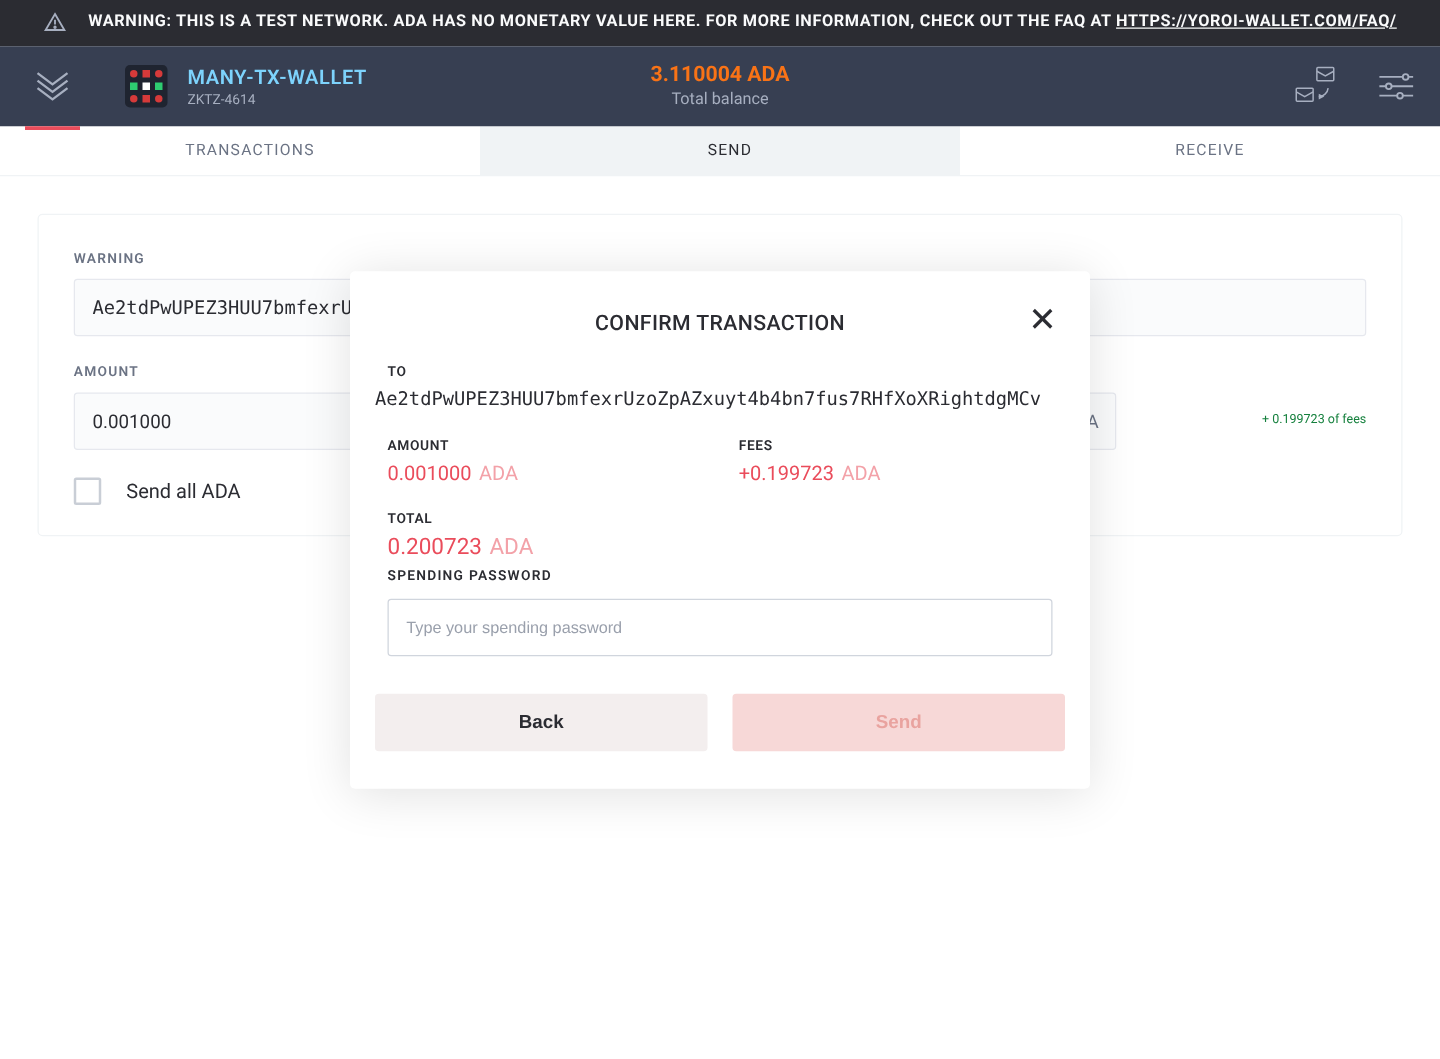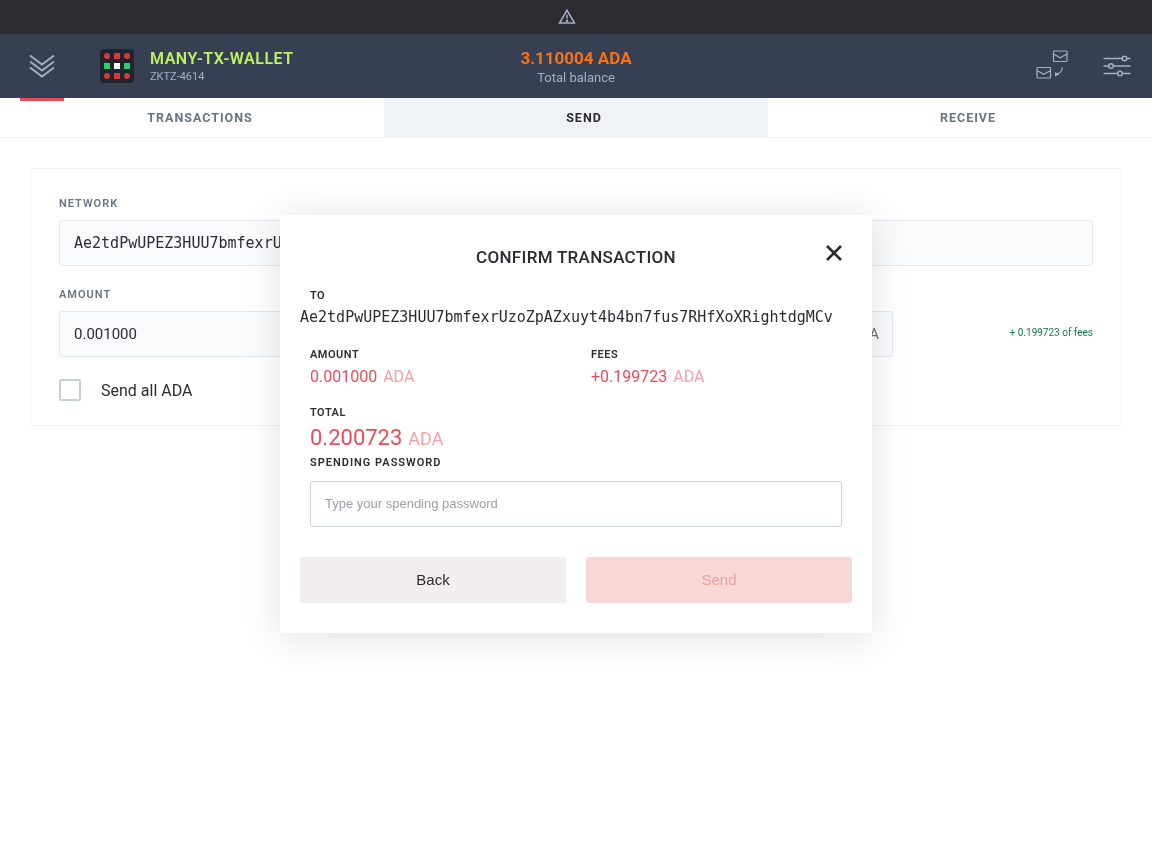--- a/index.html
+++ b/index.html
@@ -68,21 +68,21 @@
     width: 34px;
     height: 34px;
     border-radius: 4px;
     background: #1f2430;
     position: relative;
     overflow: hidden;
     margin-right: 16px;
   }
   .ident-icon .dot { position:absolute; width:6px; height:6px; }
   .wallet-name {
-    color: #bef264;
+    color: #7dd3fc;
     font-weight: 600;
     font-size: 16px;
     letter-spacing: 0.5px;
   }
   .wallet-sub {
     color: #a7afc0;
     font-size: 11px;
     margin-top: 2px;
   }
   .balance-wrap {
@@ -115,21 +115,21 @@
     height: 40px;
     background: #fff;
     border-bottom: 1px solid #f0f3f5;
   }
   .tab {
     flex: 1;
     display: flex;
     align-items: center;
     justify-content: center;
     font-size: 12.5px;
-    font-weight: 700;
+    font-weight: 400;
     letter-spacing: 1px;
     color: #6b7384;
     cursor: pointer;
     padding-left: 16px;
   }
   .tab.active {
     background: #f0f3f5;
     color: #2b2c32;
   }
 
@@ -254,21 +254,21 @@
     display: flex;
     gap: 30px;
     margin-bottom: 20px;
   }
   .m-col { flex: 1; }
   .m-val {
     font-size: 16px;
   }
   .m-val .num { color: #ea4c5b; }
   .m-val .cur { color: #f3a1a8; margin-left: 2px; }
-  .m-total .num { font-size: 22px; }
+  .m-total .num { font-size: 18px; }
   .m-total .cur { font-size: 18px; }
   .m-pw-label {
     font-size: 11px;
     font-weight: 600;
     letter-spacing: 1px;
     color: #2b2c32;
     margin-top: 6px;
     margin-bottom: 12px;
   }
   .m-pw-input {
@@ -284,21 +284,21 @@
     display: flex;
     gap: 20px;
     margin-top: 30px;
   }
   .m-btn {
     flex: 1;
     height: 46px;
     border-radius: 3px;
     border: none;
     font-size: 15px;
-    font-weight: 400;
+    font-weight: 700;
     cursor: pointer;
   }
   .m-btn.back {
     background: #f3eeee;
     color: #2b2c32;
   }
   .m-btn.send {
     background: #f7d8d7;
     color: #e9a39f;
   }
@@ -308,20 +308,24 @@
 </head>
 <body>
 
 <div class="warning-bar">
   <span class="warn-icon">
     <svg width="18" height="18" viewBox="0 0 24 24" fill="none" stroke="#a7afc0" stroke-width="2">
       <path d="M12 3 L22 20 H2 Z"></path>
         <line x1="12" y1="9" x2="12" y2="14"></line>
         <circle cx="12" cy="17" r="0.8" fill="#a7afc0"></circle>
     </svg>
+  </span>
+  <span>
+    <span>WARNING: THIS IS A TEST NETWORK. ADA HAS NO MONETARY VALUE HERE. FOR MORE INFORMATION, CHECK OUT THE FAQ AT </span>
+    <a href="#">HTTPS://YOROI-WALLET.COM/FAQ/</a>
   </span>
 </div>
 
 <div class="header">
   <div class="logo-wrap">
     <svg width="30" height="30" viewBox="0 0 40 40">
       <polyline points="4,6 20,18 36,6" stroke="#a7afc0" stroke-width="2.5" fill="none"></polyline>
       <polyline points="4,14 20,26 36,14" stroke="#a7afc0" stroke-width="2.5" fill="none"></polyline>
       <polyline points="4,22 20,34 36,22" stroke="#a7afc0" stroke-width="2.5" fill="none"></polyline>
     </svg>
@@ -376,21 +380,21 @@
 </div>
 
 <div class="tabs">
   <div class="tab">TRANSACTIONS</div>
   <div class="tab active">SEND</div>
   <div class="tab">RECEIVE</div>
 </div>
 
 <div class="page">
   <div class="form-card">
-    <div class="field-label">NETWORK</div>
+    <div class="field-label">WARNING</div>
     <input class="text-input" value="Ae2tdPwUPEZ3HUU7bmfexrUzo" style="">
 
     <div class="row2">
       <div class="amount-col">
         <div class="field-label">AMOUNT</div>
         <div class="amount-input-wrap">
           <input class="text-input" style="font-family: inherit;" value="0.001000">
           <span class="amount-suffix">= 0.200723 ADA</span>
         </div>
       </div>

